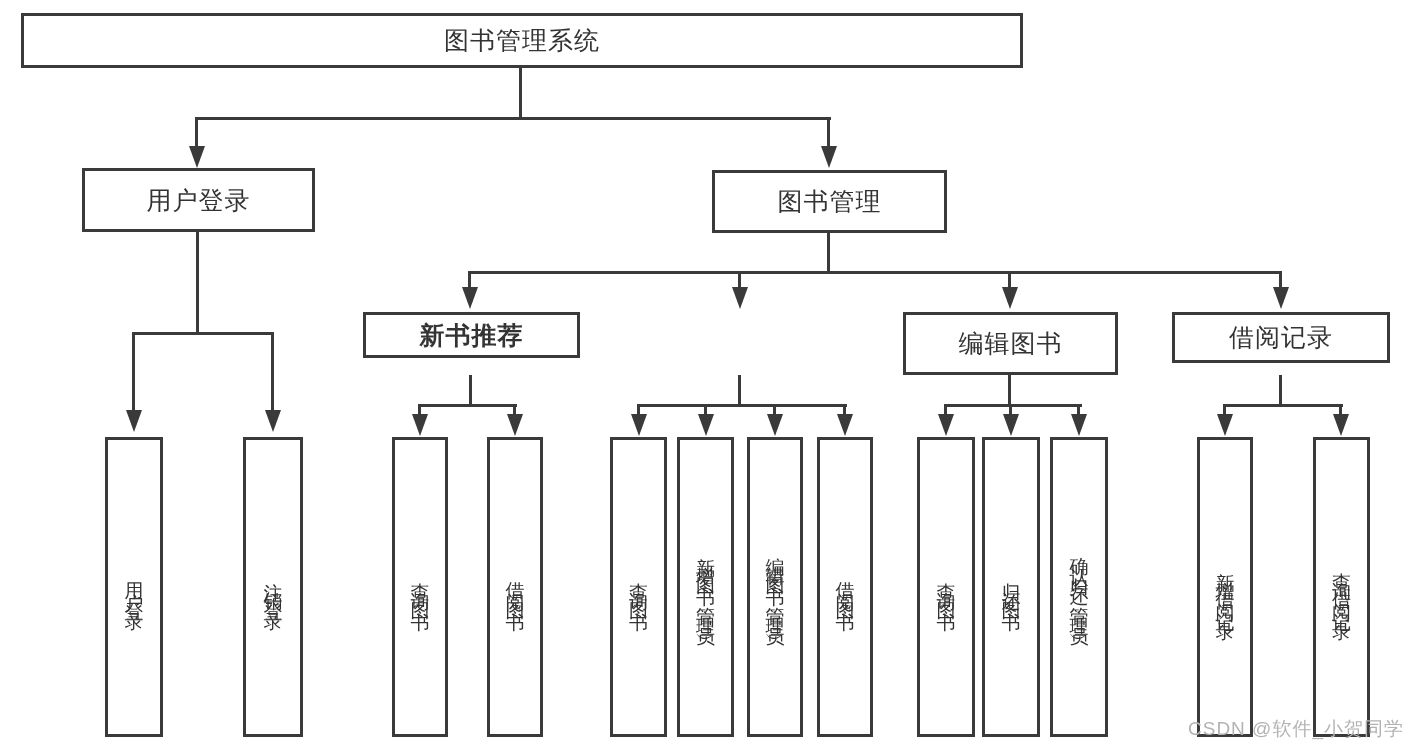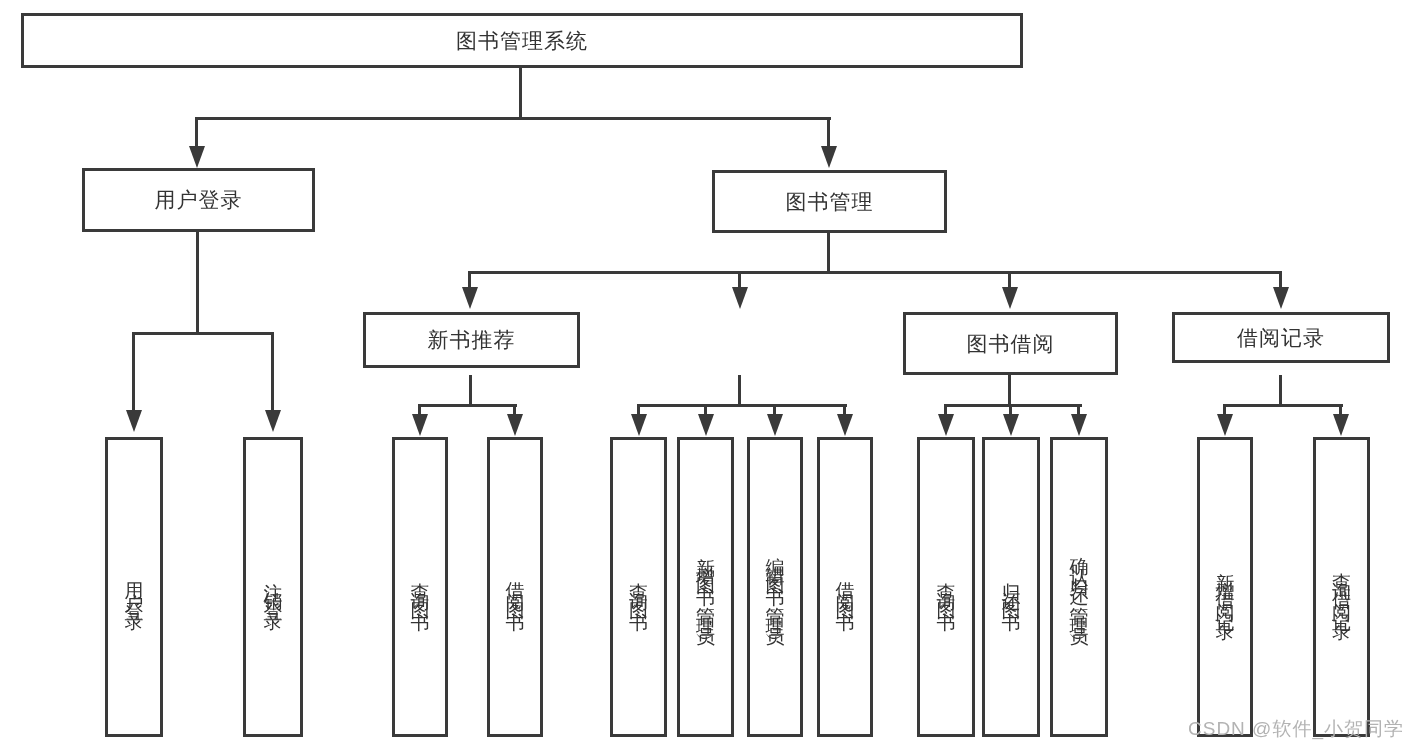--- a/index.html
+++ b/index.html
@@ -13,21 +13,21 @@
   body { font-family: "Liberation Sans", "DejaVu Sans", sans-serif; color: var(--text); }
   #stage { position: relative; width: 1405px; height: 747px; background: var(--background); }
 
   .hbox {
     position: absolute;
     border: 3px solid var(--line);
     background: #ffffff;
     display: flex;
     align-items: center;
     justify-content: center;
-    font-size: 21px;
+    font-size: 25px;
     letter-spacing: 1px;
     color: var(--text);
   }
   .vbox {
     position: absolute;
     border: 3px solid var(--line);
     background: #ffffff;
     display: flex;
     align-items: center;
     justify-content: center;
@@ -96,25 +96,25 @@
     <div class="vl" style="left:468px; top:271px; height:18px;"></div>
     <div class="tri" style="left:462px; top:287px;"></div>
     <div class="vl" style="left:738px; top:271px; height:18px;"></div>
     <div class="tri" style="left:732px; top:287px;"></div>
     <div class="vl" style="left:1008px; top:271px; height:18px;"></div>
     <div class="tri" style="left:1002px; top:287px;"></div>
     <div class="vl" style="left:1279px; top:271px; height:18px;"></div>
     <div class="tri" style="left:1273px; top:287px;"></div>
   </div>
 
-  <div class="hbox" style="left:363px; top:312px; width:217px; height:56px;">
+  <div class="hbox" style="left:363px; top:312px; width:217px; height:46px;font-weight:bold;">
     <span>新书推荐</span>
   </div>
   <div class="hbox" style="left:903px; top:312px; width:215px; height:63px;">
-    <span>图书借阅</span>
+    <span>编辑图书</span>
   </div>
   <div class="hbox" style="left:1172px; top:312px; width:218px; height:51px;">
     <span>借阅记录</span>
   </div>
 
   <div>
     <div class="vl" style="left:469px; top:375px; height:31px;"></div>
     <div class="hl" style="left:418px; top:404px; width:99px;"></div>
     <div class="vl" style="left:418px; top:404px; height:12px;"></div>
     <div class="tri" style="left:412px; top:414px;"></div>

